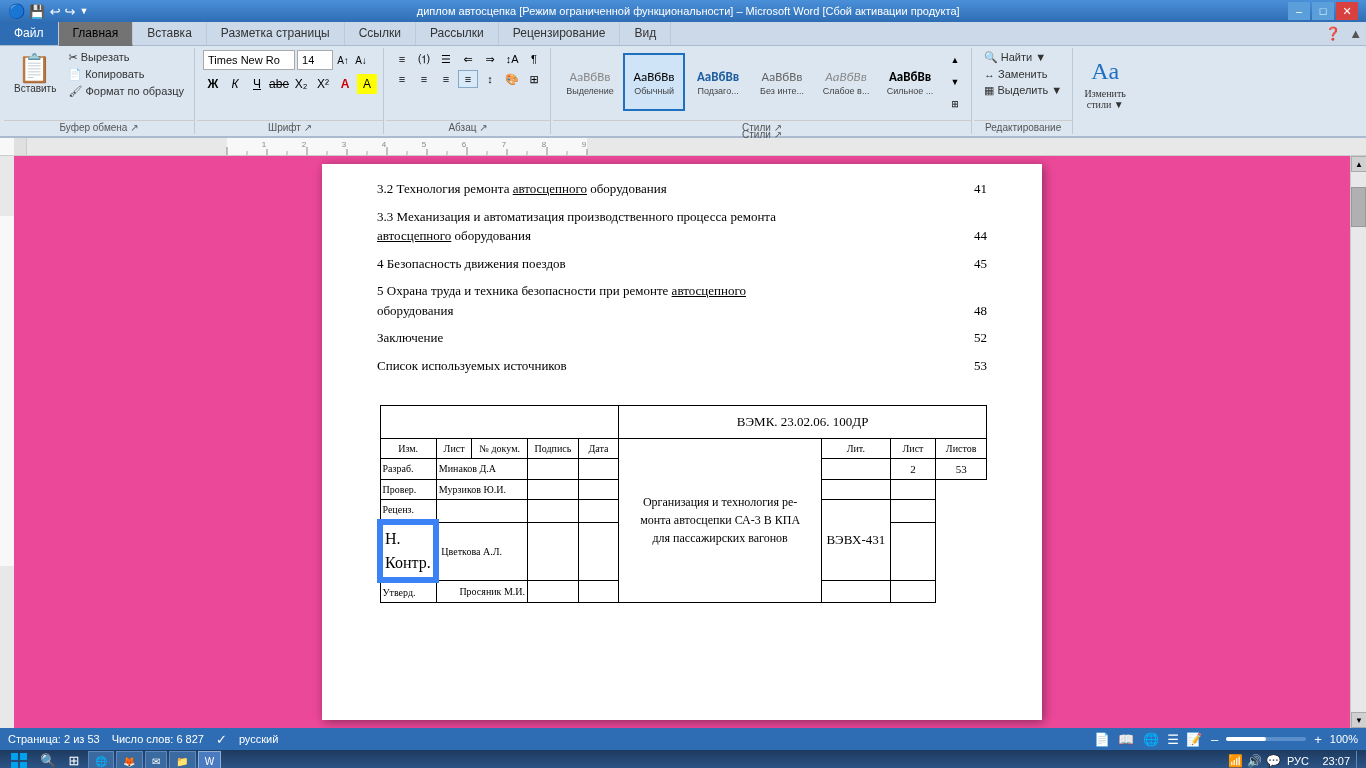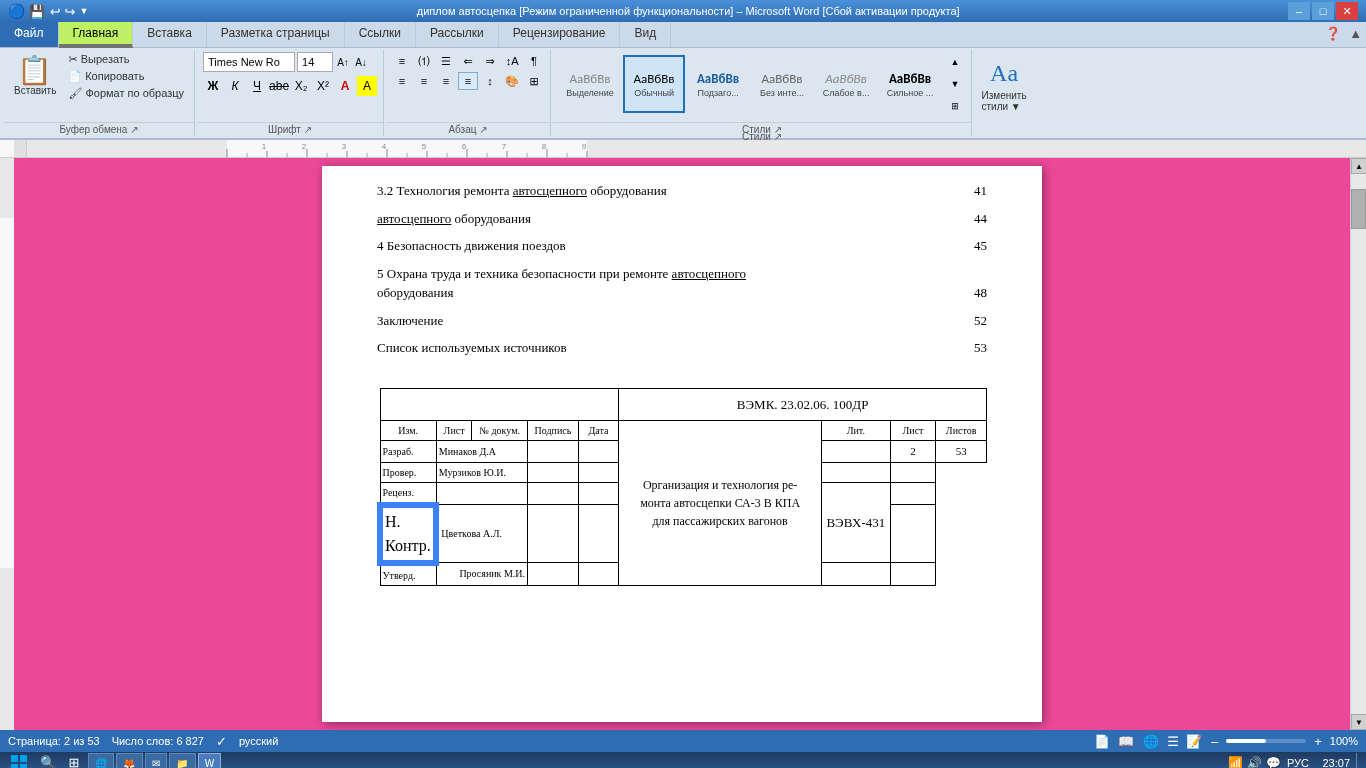--- a/index.html
+++ b/index.html
@@ -42,22 +42,22 @@
       font-family: Arial, sans-serif;
       font-size: 12px;
     }
     .ribbon-tab {
       padding: 4px 14px;
       cursor: pointer;
       color: #333;
       border-right: 1px solid #bcc9d8;
     }
     .ribbon-tab.active {
-      background: #bef264;
-      border-bottom: 4px solid #737373;
+      background: #737373;
+      border-bottom: 2px solid #737373;
       margin-bottom: -1px;
       color: #000;
     }
     #ribbon-content {
       display: flex;
       align-items: stretch;
       padding: 2px 4px;
       gap: 2px;
       height: 90px;
     }
@@ -387,25 +387,33 @@
             <button class="fmt-btn" style="font-size:9px;">⊞</button>
           </div>
         </div>
       </div>
       <div style="display:flex;align-items:flex-end;padding-bottom:0;">
         <div class="ribbon-group-label" style="position:relative;bottom:auto;border-top:none;">Стили <span style="cursor:pointer;">↗</span></div>
       </div>
       <div class="ribbon-group-label">Стили <span style="cursor:pointer;">↗</span></div>
     </div>
 
+    <div class="ribbon-group" style="min-width:90px;">
+      <div class="ribbon-group-content" style="flex-direction:column;gap:2px;align-items:flex-start;">
+        <div class="rb-btn">🔍 Найти ▼</div>
+        <div class="rb-btn">↔ Заменить</div>
+        <div class="rb-btn">▦ Выделить ▼</div>
+      </div>
+      <div class="ribbon-group-label">Редактирование</div>
+    </div>
 
     <div class="ribbon-group" style="min-width:60px;border-right:none;">
       <div class="ribbon-group-content" style="flex-direction:column;align-items:center;justify-content:center;">
         <span style="font-size:24px;color:#2070c0;">Aa</span>
-        <span style="font-family:Liberation Sans, sans-serif;font-size:10px;color:#333;cursor:pointer;">Изменить<br>стили ▼</span>
+        <span style="font-family:Liberation Serif, serif;font-size:10px;color:#333;cursor:pointer;text-align:center;">Изменить<br>стили ▼</span>
       </div>
     </div>
 
   </div>
 </div>
 
 <div id="ruler">
   <div style="width:13px;background:#e0e0e0;height:100%;border-right:1px solid #ccc;"></div>
   <div class="ruler-body">
     <svg width="100%" height="18" xmlns="http://www.w3.org/2000/svg">
@@ -458,20 +466,24 @@
   <div id="doc-scroll-area" style="flex:1;background:#ec4899;overflow:hidden;display:flex;justify-content:center;padding:8px 0;">
     <div id="doc-page" style="width:720px;background:white;box-shadow:2px 2px 10px rgba(0,0,0,0.4);padding:15px 55px 20px 55px;font-family:'Times New Roman',Times,serif;font-size:13px;line-height:1.5;">
 
       <div style="display:flex;justify-content:space-between;margin-bottom:8px;">
         <span>3.2 Технология ремонта <span style="text-decoration:underline;">автосцепного</span> оборудования</span>
         <span style="min-width:30px;text-align:right;">41</span>
       </div>
 
       <div style="margin-bottom:8px;">
         <div style="display:flex;justify-content:space-between;">
+          <span>3.3 Механизация и автоматизация производственного процесса ремонта</span>
+          <span style="min-width:30px;text-align:right;visibility:hidden;">44</span>
+        </div>
+        <div style="display:flex;justify-content:space-between;">
           <span><span style="text-decoration:underline;">автосцепного</span> оборудования</span>
           <span style="min-width:30px;text-align:right;">44</span>
         </div>
       </div>
 
       <div style="display:flex;justify-content:space-between;margin-bottom:8px;">
         <span>4 Безопасность движения поездов</span>
         <span style="min-width:30px;text-align:right;">45</span>
       </div>
 

